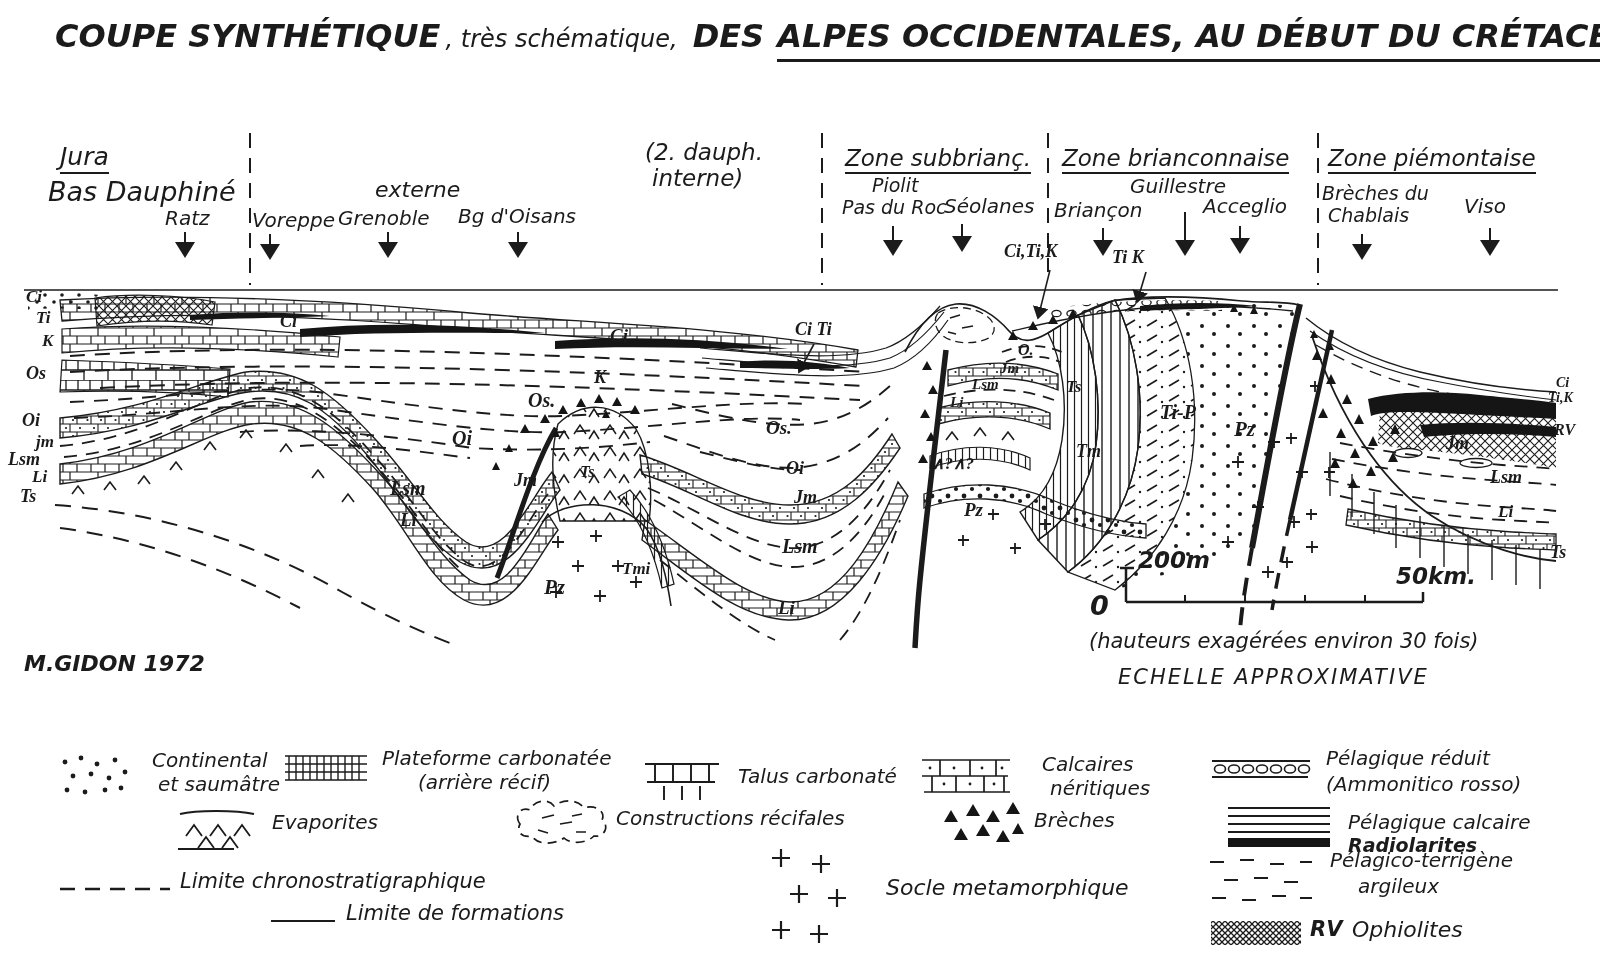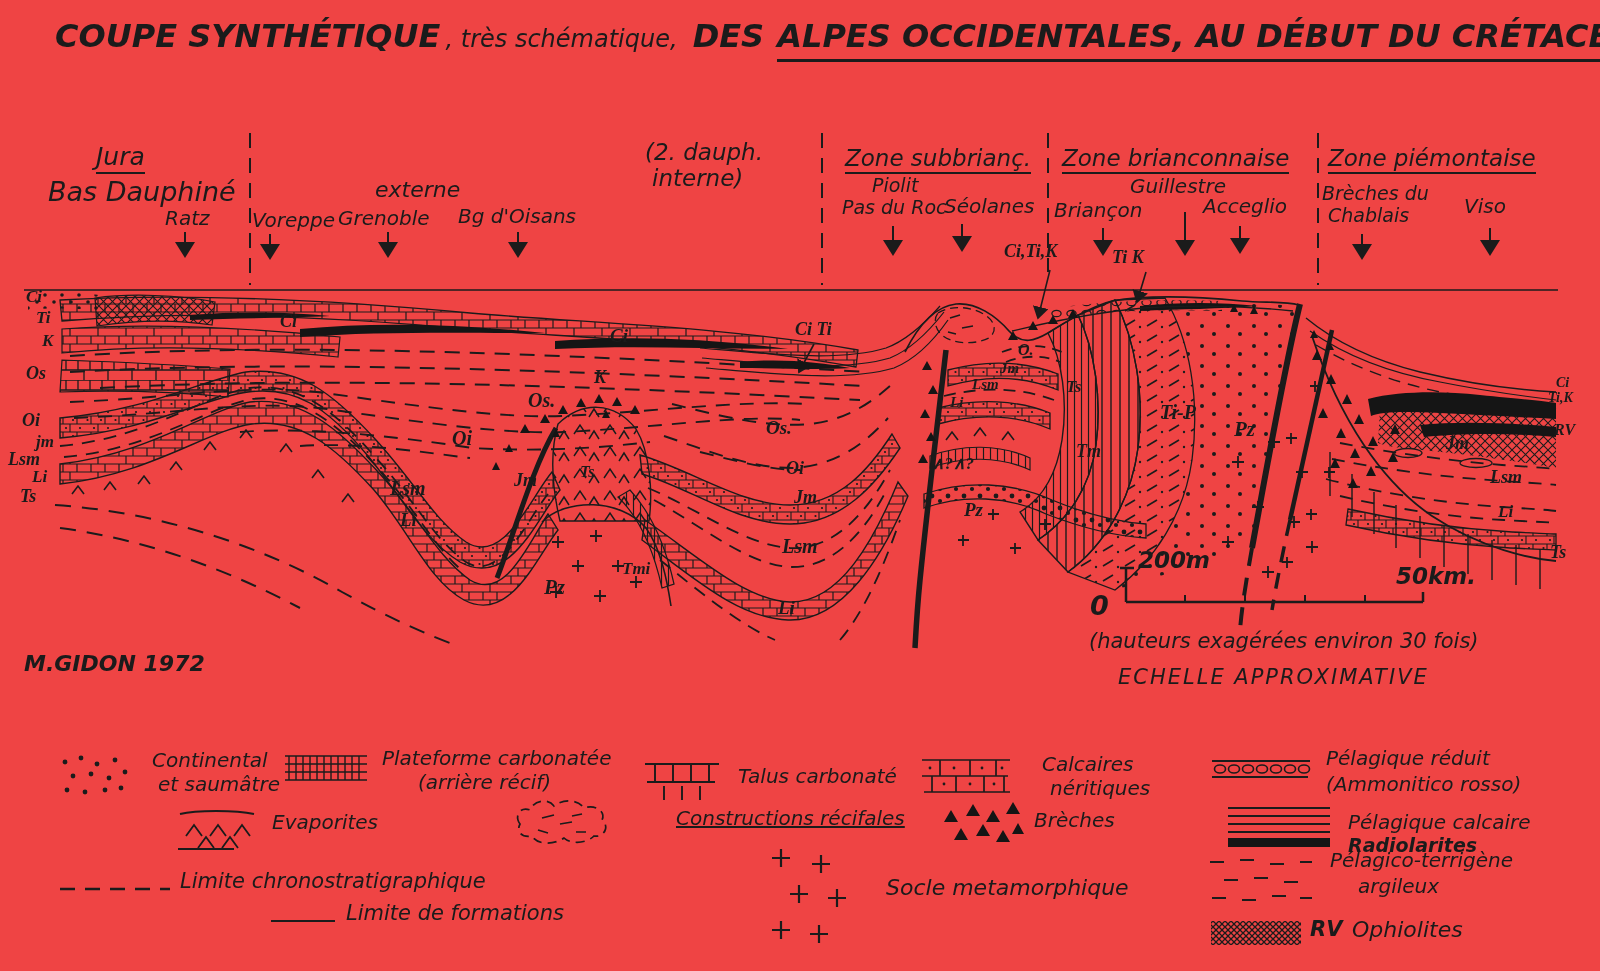--- a/index.html
+++ b/index.html
@@ -1,16 +1,16 @@
 <!DOCTYPE html>
 <html><head>
 <meta charset="utf-8">
 <style>
   html,body{margin:0;padding:0;background:#e8e6e0;}
-  .stage{position:relative;width:1600px;height:971px;background:#ef4444;overflow:hidden;
+  .stage{position:relative;width:1600px;height:971px;background:#ffffff;overflow:hidden;
          font-family:"DejaVu Sans",sans-serif;color:#1b1b1b;}
   svg.draw{position:absolute;left:0;top:0;}
   .lbl{position:absolute;white-space:nowrap;font-style:italic;line-height:1.05;color:#1b1b1b;}
   .und{border-bottom:2px solid #1b1b1b;padding-bottom:2px;}
   .undT{border-bottom:3px solid #1b1b1b;padding-bottom:4px;}
   .b{font-weight:bold;}
   .code{font-weight:bold;font-family:Liberation Serif, serif;}
   .legend-svg{position:absolute;}
 </style>
 </head>
@@ -230,21 +230,21 @@
   </g>
 </svg>
 
 <div class="lbl" style="left:55px;top:20px;">
   <span style="font-size:32px;font-weight:bold;">COUPE SYNTHÉTIQUE</span>
   <span style="font-size:24px;">, très schématique,</span>
   <span style="font-size:32px;font-weight:bold;margin-left:10px;">DES</span>
   <span class="undT" style="font-size:32px;font-weight:bold;margin-left:8px;">ALPES OCCIDENTALES, AU DÉBUT DU CRÉTACÉ</span>
 </div>
 
-<span class="lbl und" style="left:60px;top:144px;font-size:25px;margin-left:36px;">Jura</span>
+<span class="lbl und" style="left:60px;top:144px;font-size:25px;">Jura</span>
 <span class="lbl" style="left:28px;top:178px;font-size:27px;margin-left:20px;">Bas Dauphiné</span>
 <span class="lbl" style="left:375px;top:178px;font-size:22px;">externe</span>
 <span class="lbl" style="left:645px;top:140px;font-size:23px;">(2. dauph.</span>
 <span class="lbl" style="left:652px;top:166px;font-size:23px;">interne)</span>
 <span class="lbl und" style="left:845px;top:146px;font-size:23px;">Zone subbrianç.</span>
 <span class="lbl und" style="left:1062px;top:146px;font-size:23px;">Zone brianconnaise</span>
 <span class="lbl und" style="left:1328px;top:146px;font-size:23px;">Zone piémontaise</span>
 
 <span class="lbl" style="left:165px;top:208px;font-size:20px;">Ratz</span>
 <span class="lbl" style="left:252px;top:210px;font-size:20px;">Voreppe</span>
@@ -379,21 +379,21 @@
   <path d="M4,8 C20,4 60,4 78,8" stroke="#1b1b1b" stroke-width="2" fill="none"></path>
   <path d="M10,30 l8,-11 8,11 M34,30 l8,-11 8,11 M58,30 l8,-11 8,11 M22,42 l8,-11 8,11 M46,42 l8,-11 8,11" stroke="#1b1b1b" stroke-width="1.8" fill="none"></path>
   <path d="M2,43 H58" stroke="#1b1b1b" stroke-width="2" fill="none"></path>
 </svg>
 <span class="lbl" style="left:272px;top:812px;font-size:20px;">Evaporites</span>
 
 <svg class="legend-svg" style="left:512px;top:794px;" width="104" height="56">
   <path d="M8,30 C2,22 8,12 18,16 C22,6 36,4 42,12 C52,4 66,6 72,14 C84,10 94,18 90,26 C98,32 92,44 82,42 C74,50 58,50 52,44 C40,52 24,50 20,42 C10,44 4,38 8,30 Z" stroke="#1b1b1b" stroke-width="1.7" stroke-dasharray="9 6" fill="none"></path>
   <path d="M30,24 l12,-3 M48,30 l12,-2 M26,36 l10,3 M60,22 l10,-2 M64,38 h10" stroke="#1b1b1b" stroke-width="1.7" fill="none"></path>
 </svg>
-<span class="lbl" style="left:676px;top:808px;font-size:20px;text-decoration:underline;">Constructions récifales</span>
+<span class="lbl" style="left:616px;top:808px;font-size:20px;">Constructions récifales</span>
 
 <svg class="legend-svg" style="left:938px;top:802px;" width="86" height="46">
   <path d="M6,20 l7,-12 7,12 z M28,14 l7,-12 7,12 z M48,20 l7,-12 7,12 z M68,12 l7,-12 7,12 z M16,38 l7,-12 7,12 z M38,34 l7,-12 7,12 z M58,40 l7,-12 7,12 z M74,32 l6,-11 6,11 z" fill="#151515"></path>
 </svg>
 <span class="lbl" style="left:1034px;top:810px;font-size:20px;">Brèches</span>
 
 <svg class="legend-svg" style="left:1226px;top:802px;" width="106" height="48">
   <path d="M2,6 H104 M2,14 H104 M2,22 H104 M2,30 H104" stroke="#1b1b1b" stroke-width="2.2" fill="none"></path>
   <rect x="2" y="36" width="102" height="9" fill="#151515"></rect>
 </svg>

